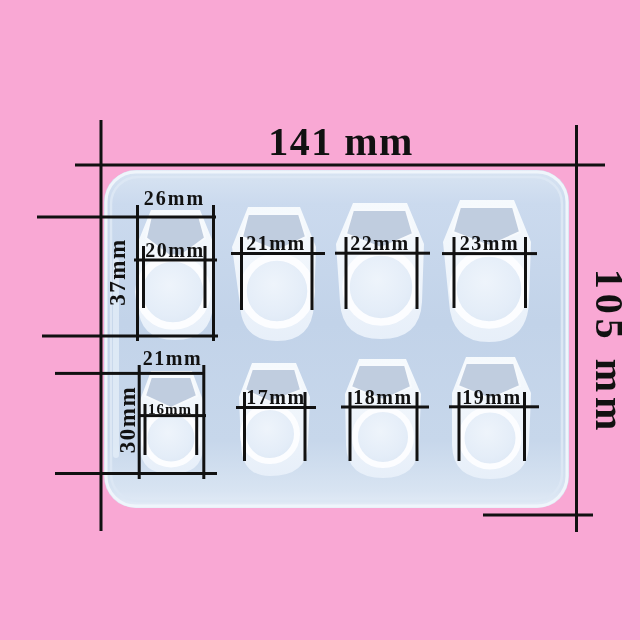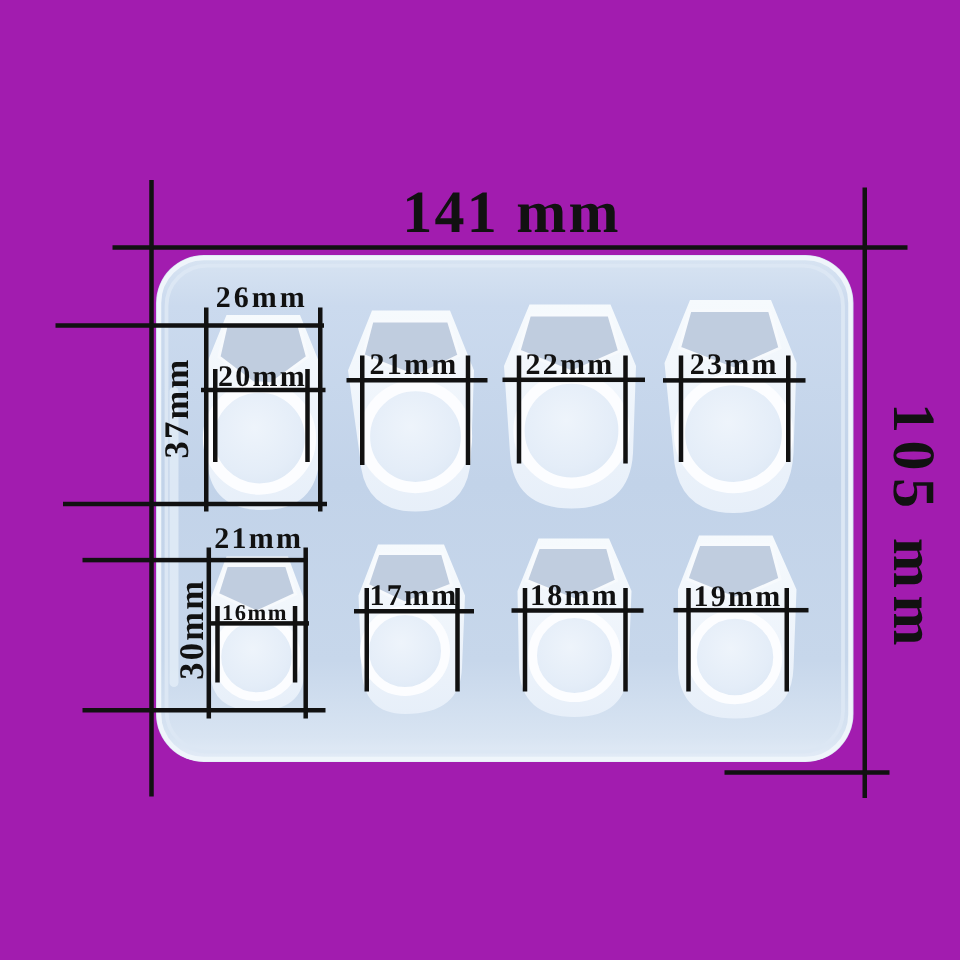--- a/index.html
+++ b/index.html
@@ -1,16 +1,16 @@
 <!DOCTYPE html>
 <html><head>
 <meta charset="utf-8">
 <style>
   html,body{margin:0;padding:0;background:#ffffff;}
-  .page{position:relative;width:640px;height:640px;background:#a21caf;overflow:hidden;}
+  .page{position:relative;width:640px;height:640px;background:#f9a8d4;overflow:hidden;}
   svg{display:block;}
   text{font-family:"Liberation Serif",serif;font-weight:bold;fill:#111111;}
 </style>
 </head>
 <body>
 <div class="page">
 <svg width="640" height="640" viewBox="0 0 640 640">
 <defs>
   <linearGradient id="moldGrad" x1="0" y1="0" x2="0" y2="1">
     <stop offset="0" stop-color="#d8e4f2"></stop>

